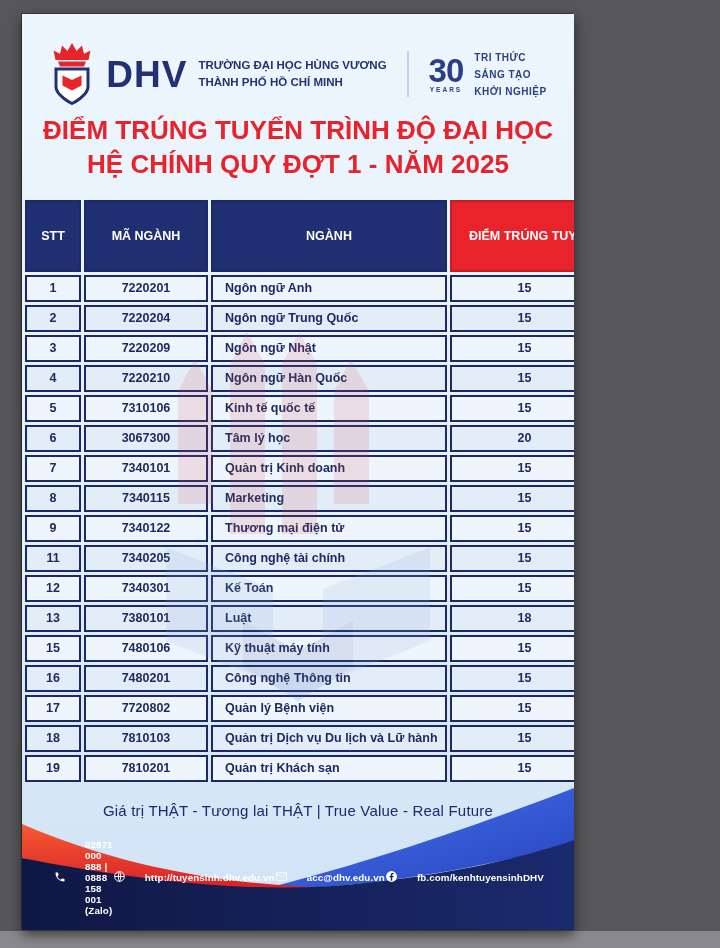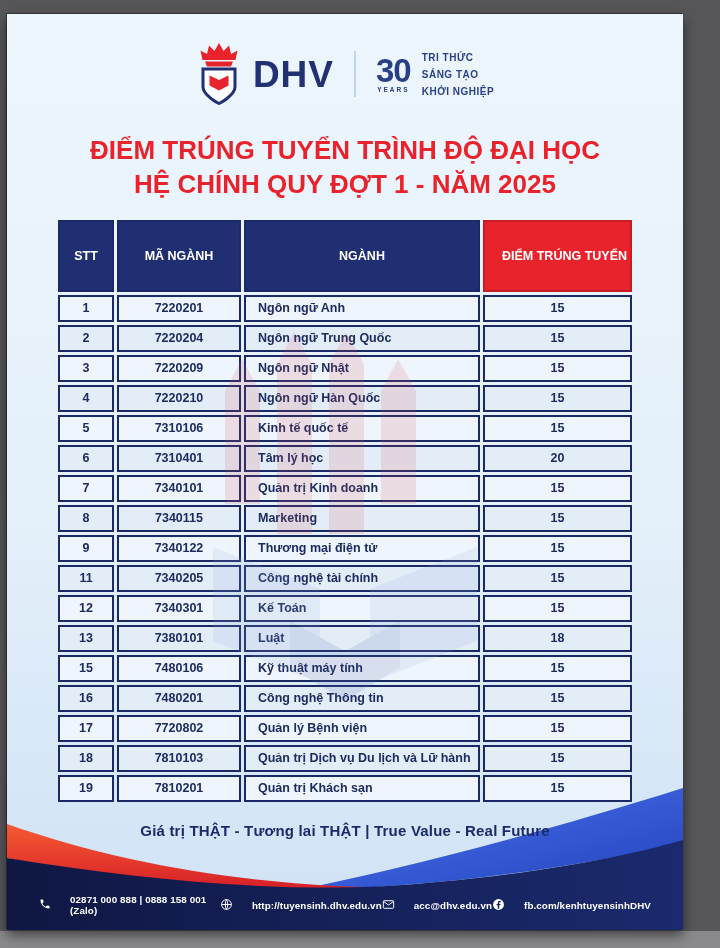--- a/index.html
+++ b/index.html
@@ -1,56 +1,56 @@
 <!DOCTYPE html>
 <html><head>
 <meta charset="utf-8">
 <style>
   html,body{margin:0;padding:0;background:#57575a;}
   .stage{position:relative;width:720px;height:948px;background:#57575a;
          font-family:"Liberation Sans",sans-serif;overflow:hidden;}
   .bottom-strip{position:absolute;left:0;bottom:0;width:100%;height:17px;background:#8a8a8e;}
-  .poster{position:absolute;left:7px;top:14px;width:676px;height:916px;
+  .poster{position:absolute;left:22px;top:14px;width:552px;height:916px;
           background:linear-gradient(180deg,#edf6fd 0%,#e4f0fa 55%,#cfe2f5 100%);
           box-shadow:0 5px 12px rgba(0,0,0,.55), -1px -1px 0 rgba(0,0,0,.35);overflow:hidden;}
 
   
   .brand-row{display:flex;align-items:center;justify-content:center;gap:11px;padding-top:27px;height:66px;}
   .logo-mark svg{display:block;}
   .brand-acronym{font-size:37px;font-weight:800;color:#223173;letter-spacing:1px;line-height:1;}
   .org-name{font-size:11.5px;font-weight:700;color:#223173;line-height:1.45;}
   .brand-divider{width:2px;height:46px;background:#c2d2ea;margin:0 9px;}
   .anniv{display:flex;flex-direction:column;align-items:center;color:#2a3f85;}
   .anniv-num{font-size:33px;font-weight:800;line-height:.95;letter-spacing:-1px;}
   .anniv-years{font-size:6.5px;font-weight:700;letter-spacing:2px;}
   .motto{font-size:10px;font-weight:700;color:#2a3f85;line-height:1.7;letter-spacing:.5px;}
 
   
-  .title{margin-top:26px;text-align:center;color:#e8232b;font-weight:800;font-size:26px;line-height:1.32;}
+  .title{margin-top:6px;text-align:center;color:#e8232b;font-weight:800;font-size:26px;line-height:1.32;}
 
   
   .admission-table{margin:15px auto 0;border-collapse:separate;border-spacing:3px;
                    width:580px;table-layout:fixed;position:relative;z-index:1;}
   .admission-table th{background:#202f72;color:#fff;font-size:12.5px;font-weight:700;
                       height:36px;border:2px solid #1b2a66;padding:16px 3px;}
   .admission-table th.score-h{background:#e8232b;border-color:#c51d24;text-align:right;}
   .admission-table td{font-size:12.5px;font-weight:600;color:#1d2b60;border:2px solid #1b2a66;
                       height:21px;padding:1px 8px;overflow:hidden;white-space:nowrap;}
   .admission-table td.c0,.admission-table td.c1,.admission-table td.c3{text-align:center;}
   .admission-table td.c2{text-align:left;padding-left:12px;margin-left:40px;}
   .admission-table tbody tr:nth-child(odd) td{background:#eff5fc;}
   .admission-table tbody tr:nth-child(even) td{background:#e3edf8;}
 
   
   .watermark{position:absolute;top:305px;left:50%;transform:translateX(-50%);
              z-index:2;opacity:.14;pointer-events:none;}
 
   
   .slogan{position:relative;z-index:5;margin-top:17px;text-align:center;
-          font-size:15px;font-weight:700;color:#1b2a6b;letter-spacing:.2px;}
+          font-size:15px;font-weight:400;color:#1b2a6b;letter-spacing:.2px;}
   .footer-waves{position:absolute;left:0;bottom:0;width:100%;height:150px;z-index:3;}
   .contact-bar{position:absolute;left:0;right:0;bottom:14px;z-index:6;display:flex;
                justify-content:space-between;align-items:center;padding:0 32px;color:#fff;}
   .contact-item{display:flex;align-items:center;gap:19px;font-size:9.8px;font-weight:700;letter-spacing:.1px;}
   .contact-item svg{flex:0 0 auto;}
 </style>
 </head>
 <body>
 
 <div class="stage">
@@ -61,20 +61,24 @@
     <div class="brand-row">
       <span class="logo-mark">
         <svg width="46" height="64" viewBox="0 0 46 64">
           <path d="M23,1 L27.5,9 L33,3.5 L35,12 L41.5,8.5 L39.5,18 H6.5 L4.5,8.5 L11,12 L13,3.5 L18.5,9 Z" fill="#e8232b"></path>
           <path d="M9,19.5 H37 L35,24.5 H11 Z" fill="#e8232b"></path>
           <path d="M7,27 H39 V45 C39,53.5 23,61.5 23,61.5 C23,61.5 7,53.5 7,45 Z" fill="#ffffff" stroke="#223173" stroke-width="3"></path>
           <path d="M13.5,33.5 L23,38 L32.5,33.5 V43.5 L23,48.5 L13.5,43.5 Z" fill="#e8232b"></path>
         </svg>
       </span>
       <span class="brand-acronym">DHV</span>
+      <span class="org-name">
+        <span>TRƯỜNG ĐẠI HỌC HÙNG VƯƠNG</span><br>
+        <span>THÀNH PHỐ HỒ CHÍ MINH</span>
+      </span>
       <span class="brand-divider"></span>
       <span class="anniv">
         <span class="anniv-num">30</span>
         <span class="anniv-years">YEARS</span>
       </span>
       <span class="motto">
         <span>TRI THỨC</span><br>
         <span>SÁNG TẠO</span><br>
         <span>KHỞI NGHIỆP</span>
       </span>
@@ -138,21 +142,21 @@
             <td class="c3">15</td>
           </tr>
           <tr>
             <td class="c0">5</td>
             <td class="c1">7310106</td>
             <td class="c2">Kinh tế quốc tế</td>
             <td class="c3">15</td>
           </tr>
           <tr>
             <td class="c0">6</td>
-            <td class="c1">7310401</td>
+            <td class="c1">3067300</td>
             <td class="c2">Tâm lý học</td>
             <td class="c3">20</td>
           </tr>
           <tr>
             <td class="c0">7</td>
             <td class="c1">7340101</td>
             <td class="c2">Quản trị Kinh doanh</td>
             <td class="c3">15</td>
           </tr>
           <tr>

